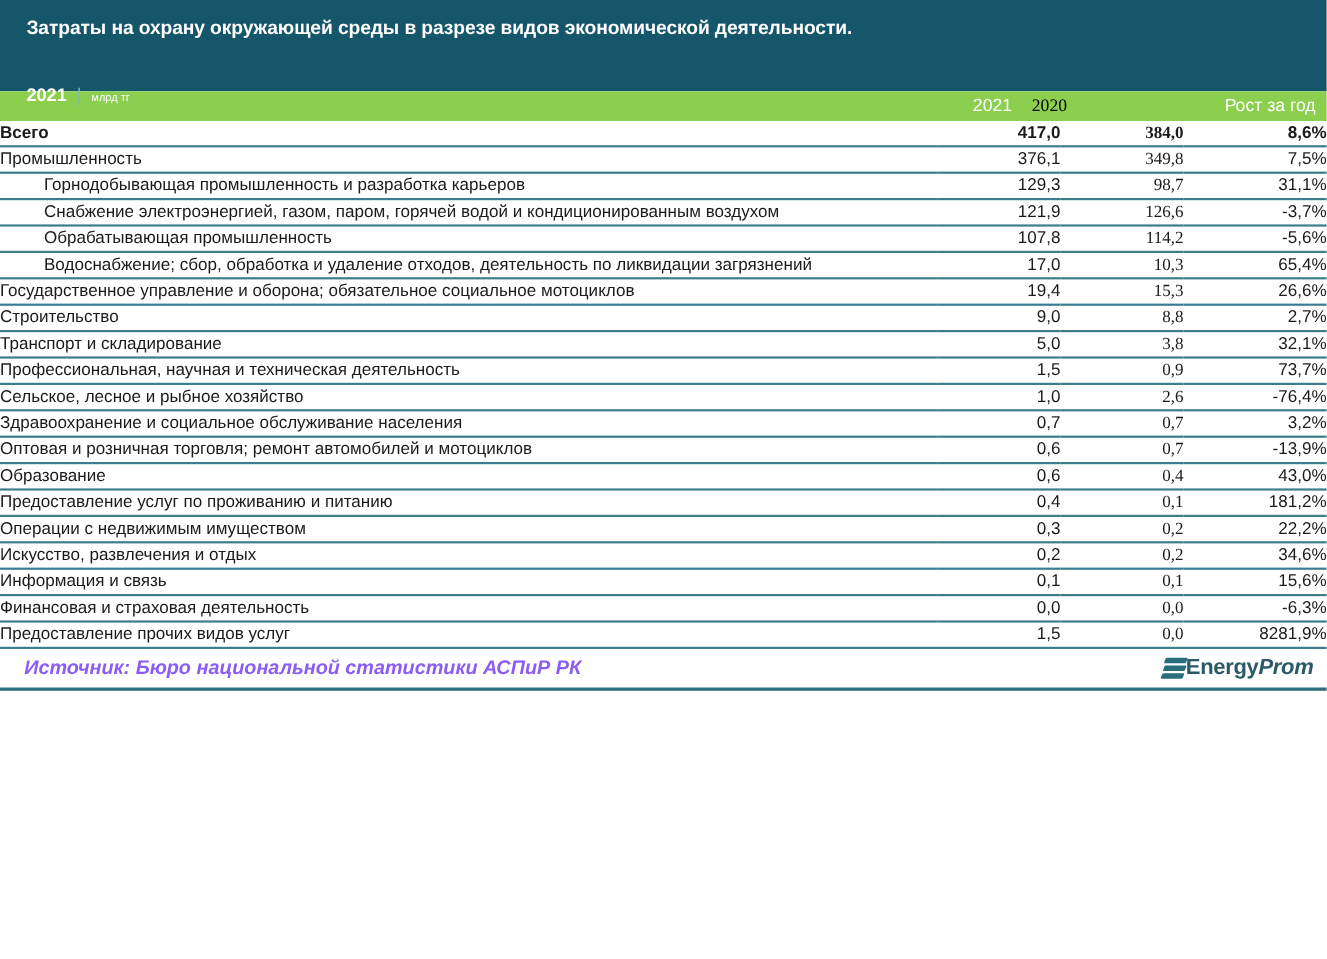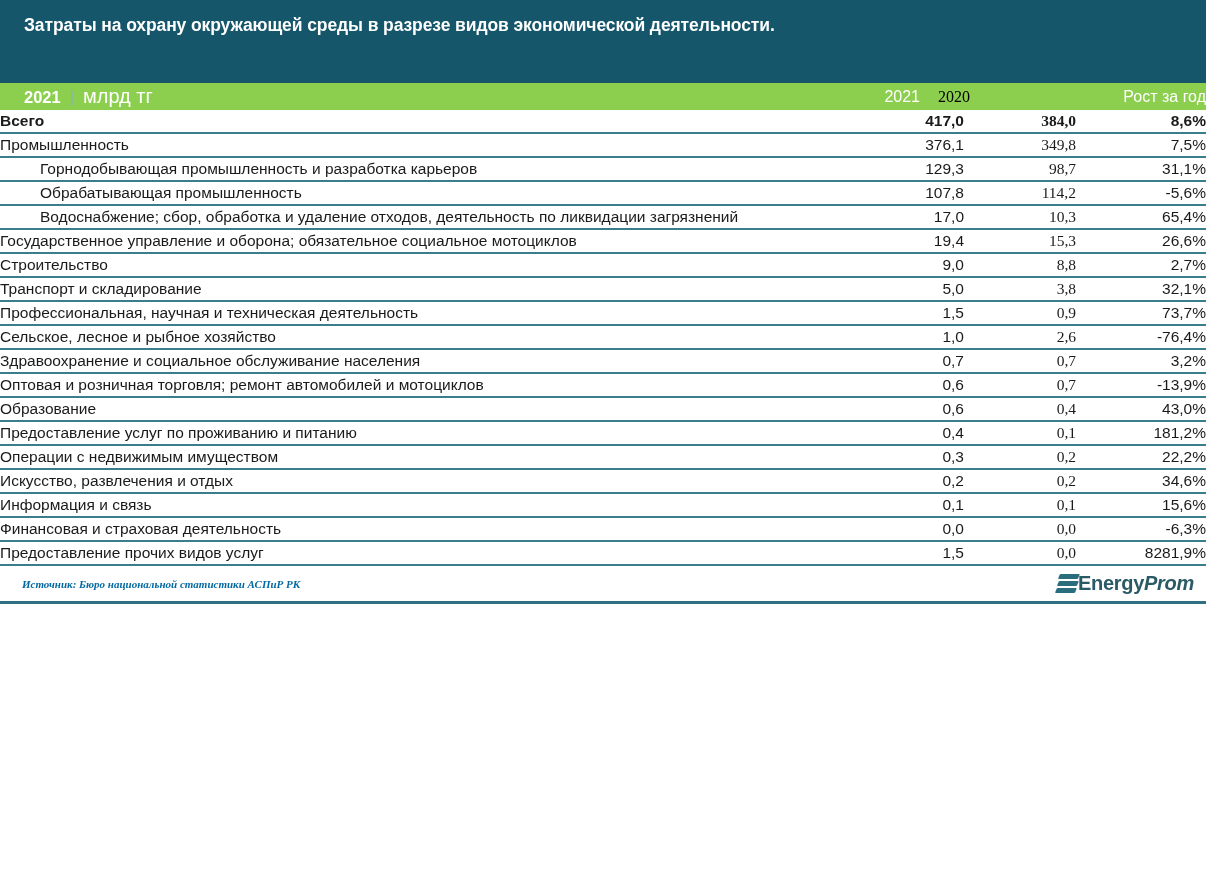--- a/index.html
+++ b/index.html
@@ -52,21 +52,21 @@
     font-weight: bold;
   }
   .header-sub .divider {
     display: inline-block;
     margin: 0 9px;
     color: #7fb6c4;
     font-weight: normal;
   }
   .header-sub .units {
     font-weight: normal;
-    font-size: 20px;
+    font-size: 10px;
     margin-top: 40px;
   }
 
   
   .colhead {
     background: #8ccf4f;
     height: 27px;
     display: flex;
     align-items: center;
     box-sizing: border-box;
@@ -75,21 +75,21 @@
   .colhead .c-num,
   .colhead .c-growth {
     color: #ffffff;
     font-size: 16px;
     font-weight: normal;
     text-align: right;
     box-sizing: border-box;
   }
   .c-num   { width: 112px; padding-right: 18px; }
   .c-num2  { width: 112px; padding-right: 26px; font-family: Liberation Serif, serif; }
-  .c-growth{ width: 130px; }
+  .c-growth{ width: 130px; padding-right: 10px; }
 
   
   table.data {
     width: 100%;
     border-collapse: collapse;
     table-layout: fixed;
   }
   table.data td {
     border-top: 2px solid #3a7e8c;
     padding: 0;
@@ -136,25 +136,24 @@
     border-top: 2px solid #3a7e8c;
     border-bottom: 3px solid #2f6f80;
     height: 40px;
     display: flex;
     align-items: center;
     justify-content: space-between;
     padding: 0 12px 0 22px;
     box-sizing: border-box;
   }
   .source {
-    color: #0369a1;
+    color: #8b5cf6;
     font-style: italic;
-    font-size: 11px;
-    font-weight: bold;
-    font-family: Liberation Serif, serif;
+    font-size: 18px;
+    font-weight: bold;
   }
   .logo {
     display: flex;
     align-items: center;
     gap: 0;
     justify-content: center;
   }
   .logo-mark {
     width: 22px;
     height: 21px;
@@ -216,20 +215,26 @@
           <td class="label">Промышленность</td>
           <td class="val">376,1</td>
           <td class="val2">349,8</td>
           <td class="growth">7,5%</td>
         </tr>
         <tr>
           <td class="label indent">Горнодобывающая промышленность и разработка карьеров</td>
           <td class="val">129,3</td>
           <td class="val2">98,7</td>
           <td class="growth">31,1%</td>
+        </tr>
+        <tr>
+          <td class="label indent">Снабжение электроэнергией, газом, паром, горячей водой и кондиционированным воздухом</td>
+          <td class="val">121,9</td>
+          <td class="val2">126,6</td>
+          <td class="growth">-3,7%</td>
         </tr>
         <tr>
           <td class="label indent">Обрабатывающая промышленность</td>
           <td class="val">107,8</td>
           <td class="val2">114,2</td>
           <td class="growth">-5,6%</td>
         </tr>
         <tr>
           <td class="label indent">Водоснабжение; сбор, обработка и удаление отходов, деятельность по ликвидации загрязнений</td>
           <td class="val">17,0</td>

